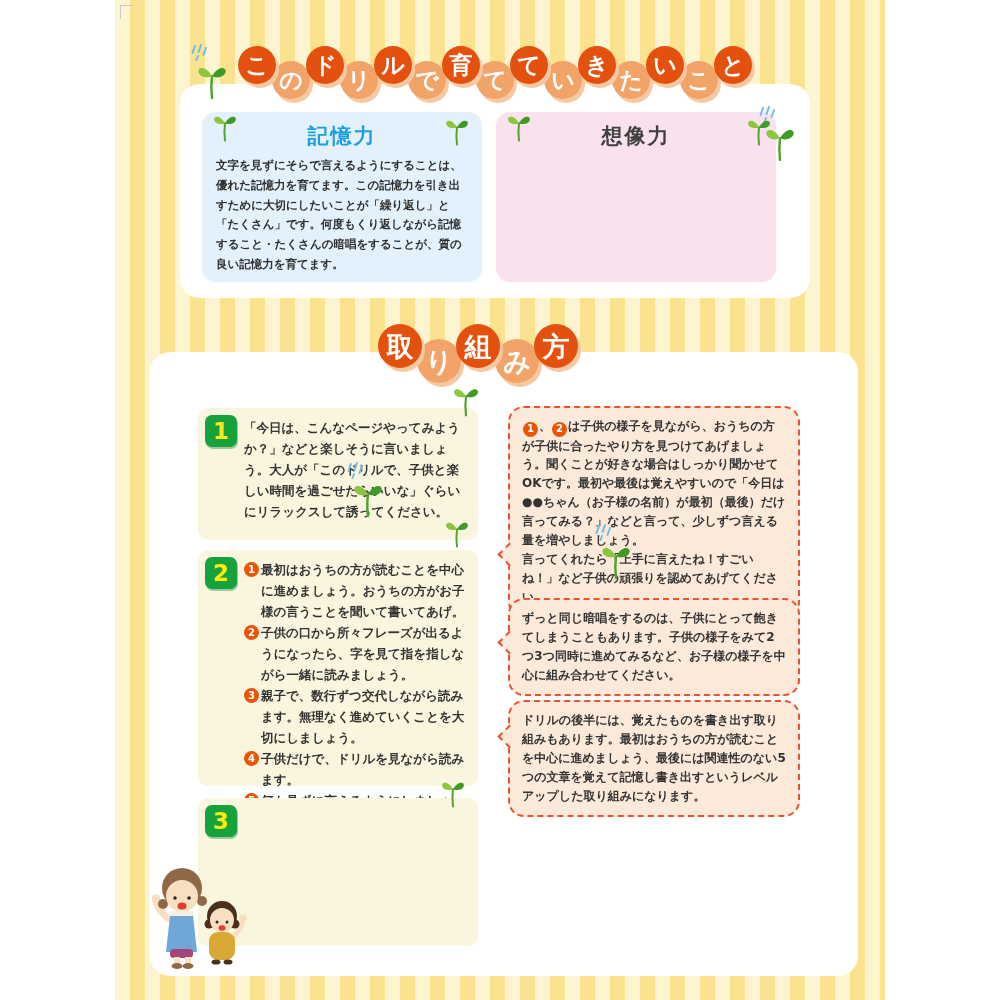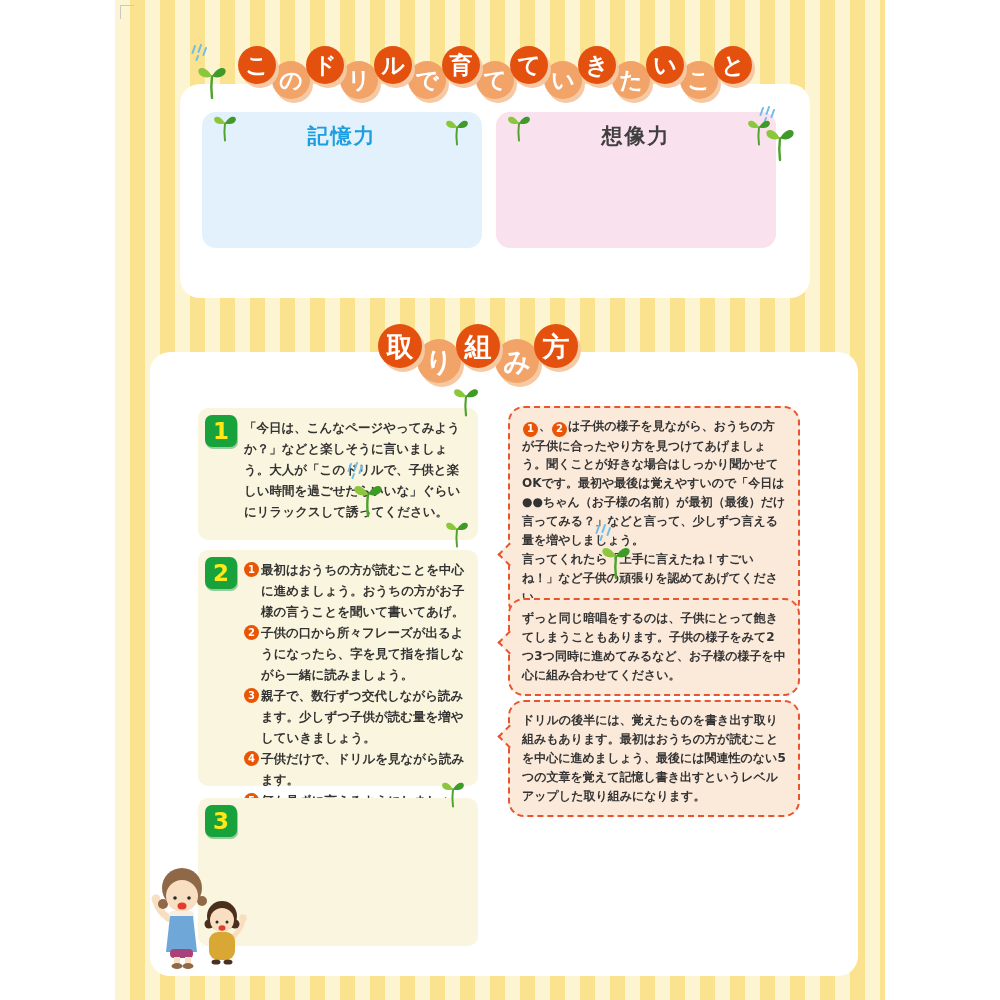--- a/index.html
+++ b/index.html
@@ -36,21 +36,21 @@
   .tc-light{background:#F2A368;z-index:1;}
   .tc-high{top:0;}
   .tc-low{top:15px;}
   .banner1{left:238px;top:46px;}
   .banner2{left:378px;top:324px;}
   .banner2 .tc{width:44px;height:44px;font-size:27px;margin-left:-5px;}
   .banner2 .tc:first-child{margin-left:0;}
 
   
   .info-box{
-    position:absolute;top:112px;width:280px;height:136px;
+    position:absolute;top:112px;width:280px;height:170px;
     border-radius:14px;z-index:3;
   }
   .box-memory{left:202px;background:#E2F1FB;}
   .box-imagination{left:496px;background:#F9E1ED;}
   .info-box h2{
     margin:10px 0 6px 0;text-align:center;
     font-size:21px;font-weight:bold;letter-spacing:2px;
   }
   .box-memory h2{color:#1B9FE0;}
   .box-imagination h2{color:#404040;}
@@ -172,20 +172,21 @@
     <svg class="rain" width="20" height="20" viewBox="0 0 20 20">
         <use href="#rain-def"></use>
       </svg>
     <svg class="sprout spr" width="32" height="38" viewBox="0 0 34 40">
         <use href="#sprout-def"></use>
       </svg>
   </div>
 
   <div class="info-box box-memory">
     <h2>記憶力</h2>
+    <p>文字を見ずにそらで言えるようにすることは、優れた記憶力を育てます。この記憶力を引き出すために大切にしたいことが「繰り返し」と「たくさん」です。何度もくり返しながら記憶すること・たくさんの暗唱をすることが、質の良い記憶力を育てます。</p>
   </div>
   <div class="info-box box-imagination">
     <h2>想像力</h2>
   </div>
 
   <svg class="deco spr" style="left:212px;top:112px;" width="26" height="30" viewBox="0 0 34 40">
       <use href="#sprout-def"></use>
     </svg>
   <svg class="deco spr" style="left:444px;top:116px;" width="26" height="30" viewBox="0 0 34 40">
       <use href="#sprout-def"></use>
@@ -235,21 +236,21 @@
         <div class="item">
           <span class="cnum">1</span>
           <span class="itext">最初はおうちの方が読むことを中心に進めましょう。おうちの方がお子様の言うことを聞いて書いてあげ。</span>
         </div>
         <div class="item">
           <span class="cnum">2</span>
           <span class="itext">子供の口から所々フレーズが出るようになったら、字を見て指を指しながら一緒に読みましょう。</span>
         </div>
         <div class="item">
           <span class="cnum">3</span>
-          <span class="itext">親子で、数行ずつ交代しながら読みます。少しずつ子供が読む量を増やしていきましょう。</span>
+          <span class="itext">親子で、数行ずつ交代しながら読みます。無理なく進めていくことを大切にしましょう。</span>
         </div>
         <div class="item">
           <span class="cnum">4</span>
           <span class="itext">子供だけで、ドリルを見ながら読みます。</span>
         </div>
         <div class="item">
           <span class="cnum">5</span>
           <span class="itext">何も見ずに言えるようにしましょう。</span>
         </div>
       </div>

